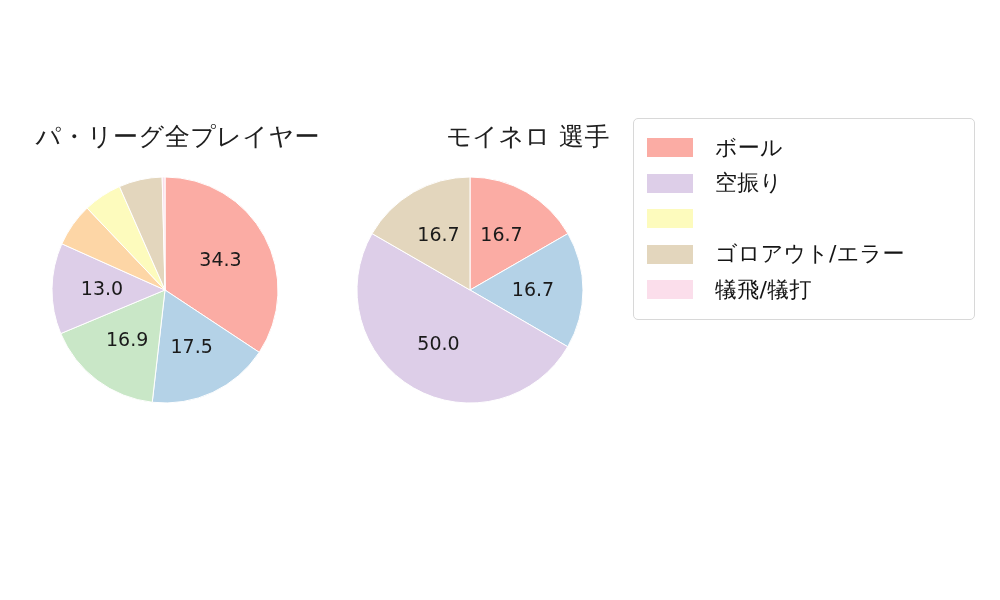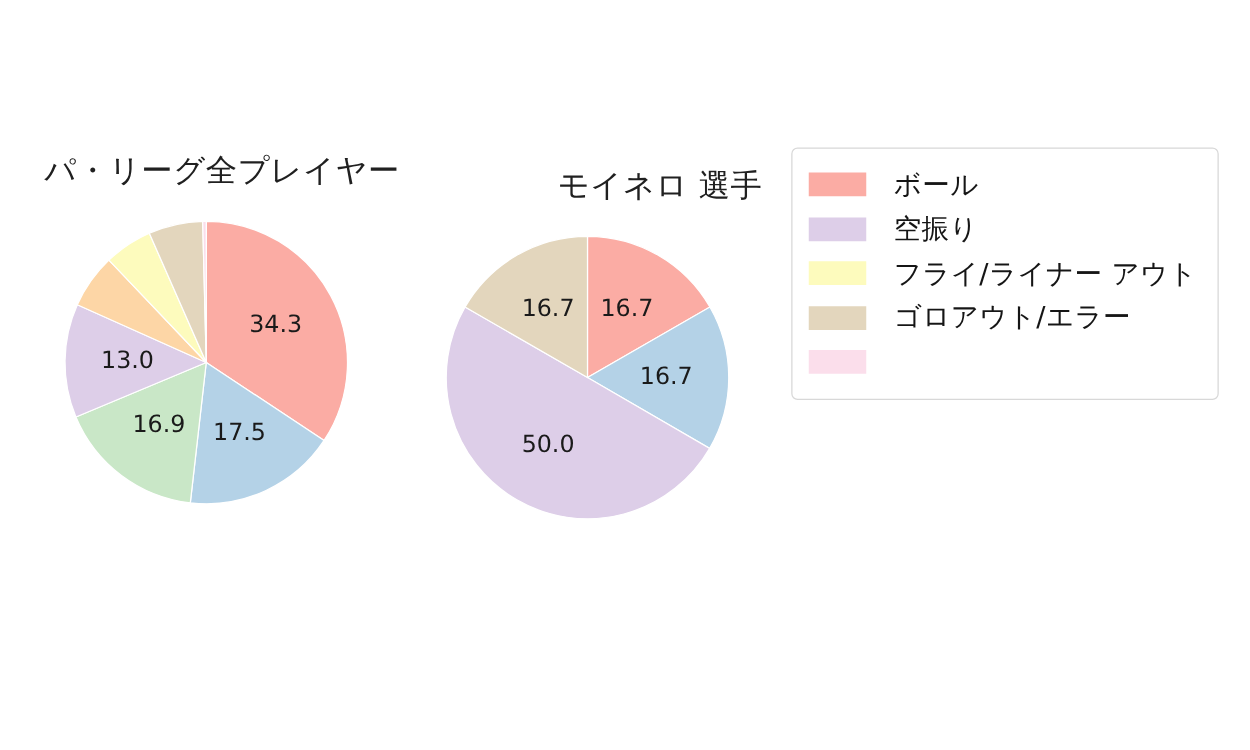--- a/index.html
+++ b/index.html
@@ -18,21 +18,21 @@
     position: absolute;
     left: 0;
     top: 0;
     width: 1000px;
     height: 600px;
   }
   .chart-panel {
     position: absolute;
   }
   #panel-1 { left: 10px;  top: 110px; width: 310px; height: 300px; }
-  #panel-2 { left: 330px; top: 122px; width: 280px; height: 300px; }
+  #panel-2 { left: 330px; top: 110px; width: 280px; height: 300px; }
 
   .chart-title {
     position: absolute;
     top: 10px;
     left: 0;
     width: 100%;
     text-align: right;
     font-size: 25px;
     color: #202020;
     font-family: "DejaVu Sans", "Liberation Sans", sans-serif;
@@ -135,24 +135,24 @@
       <div class="legend-row">
         <span class="legend-swatch" style="background: rgb(251, 172, 164);"></span>
         <span class="legend-label">ボール</span>
       </div>
       <div class="legend-row">
         <span class="legend-swatch" style="background: rgb(221, 206, 232);"></span>
         <span class="legend-label">空振り</span>
       </div>
       <div class="legend-row">
         <span class="legend-swatch" style="background: rgb(253, 251, 189);"></span>
-        <span class="legend-label">フライ/ライナー アウト</span>
       </div>
       <div class="legend-row">
         <span class="legend-swatch" style="background: rgb(227, 214, 189);"></span>
         <span class="legend-label">ゴロアウト/エラー</span>
       </div>
       <div class="legend-row">
         <span class="legend-swatch" style="background: rgb(251, 222, 235);"></span>
+        <span class="legend-label">犠飛/犠打</span>
       </div>
     </div>
 
 </div>
 
 </body></html>

